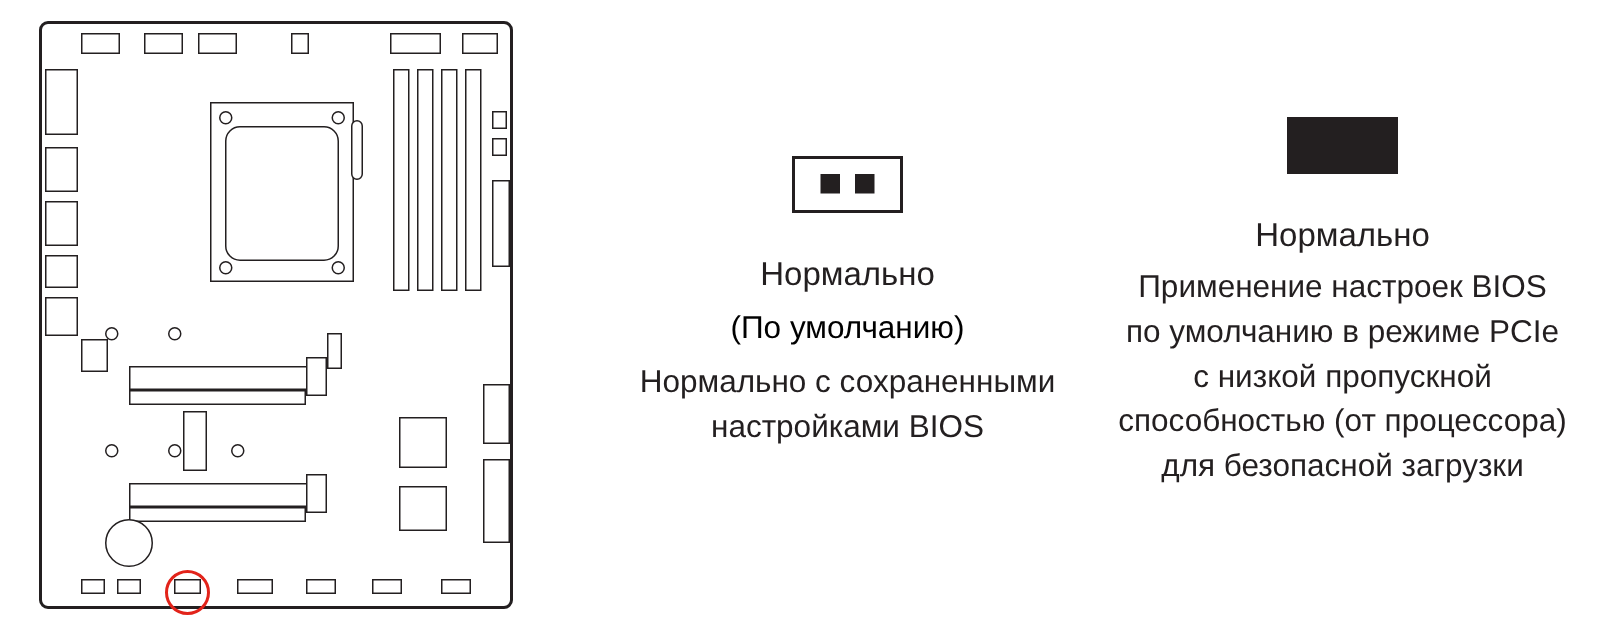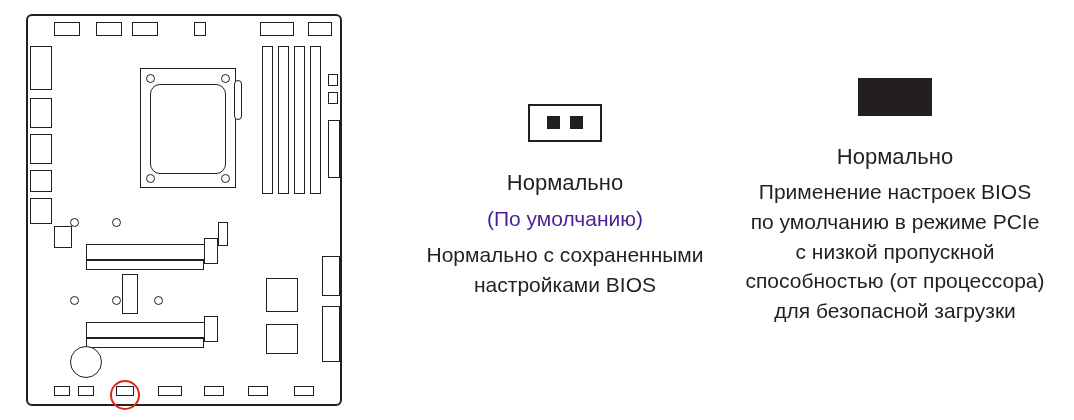--- a/index.html
+++ b/index.html
@@ -87,21 +87,21 @@
     background: #231f20;
   }
   .col-title {
     font-size: 22px;
     color: #231f20;
     line-height: 1.5;
     margin-bottom: 4px;
   }
   .col-sub {
     font-size: 21px;
-    color: #4c1d95;
+    color: #000000;
     line-height: 1.5;
     margin-bottom: 6px;
   }
   .col-desc {
     font-size: 21px;
     color: #231f20;
     line-height: 1.42;
   }
 </style>
 </head>

